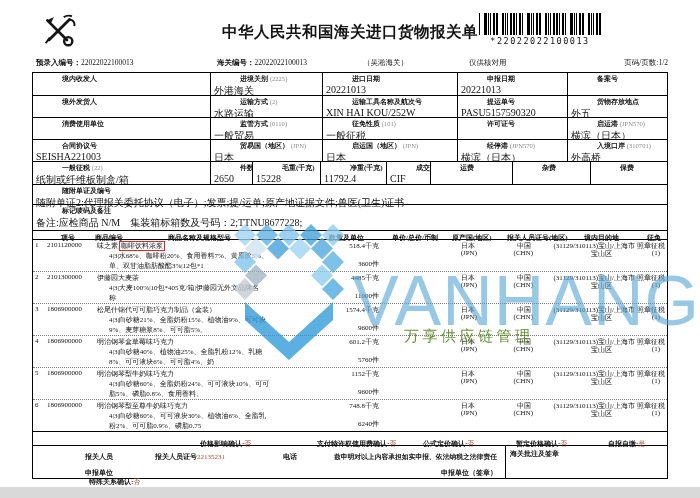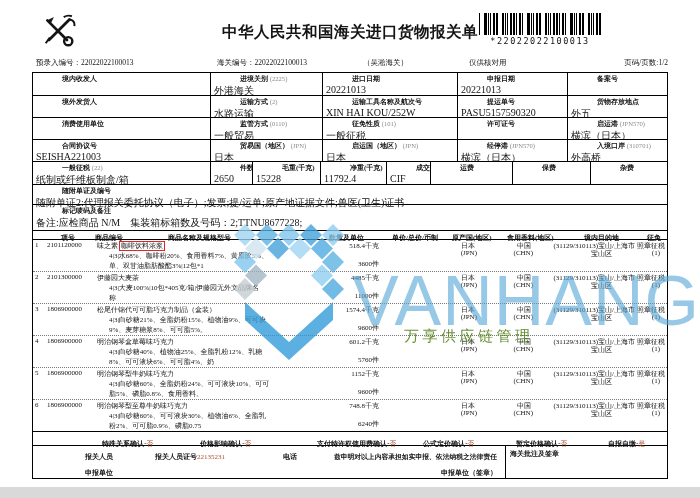--- a/index.html
+++ b/index.html
@@ -12,21 +12,21 @@
   .hdr-title { position:absolute; left:0; right:0; top:22px; text-align:center;
                font-size:15.5px; font-weight:bold; letter-spacing:.5px; }
   .emblem { position:absolute; left:40px; top:12px; width:36px; height:38px; }
   .barcode-wrap { position:absolute; left:479px; top:13px; width:122px; }
   .barcode-bars { height:22px;
     background:repeating-linear-gradient(90deg,#000 0 1.4px,#fff 1.4px 2.6px,#000 2.6px 3.2px,#fff 3.2px 5.4px,#000 5.4px 7.6px,#fff 7.6px 8.6px); }
   .barcode-txt { font-family:"DejaVu Sans Mono","Liberation Mono",monospace;
                  font-size:8.5px; letter-spacing:1.5px; text-align:center; margin-top:1px; }
 
   .infoline { position:absolute; left:36px; right:32px; top:58px; height:11px; font-size:7.5px; }
-  .infoline b { font-weight:normal; }
+  .infoline b { font-weight:bold; }
   .il { position:absolute; top:0; white-space:nowrap; }
   .il1{ left:0; } .il2{ left:181px; } .il3{ left:327px; } .il4{ left:433px; } .il5{ right:0; }
 
   
   .main { position:absolute; left:32px; top:72px; width:636px; height:407px;
           border:1.5px solid #000; display:flex; flex-direction:column; }
 
   .fg { display:grid; grid-template-columns:178px 112px 135px 110px 1fr; }
   .fg5 { display:grid; grid-template-columns:178px 42px 68px 66px 44px 82px 78px 1fr; }
   .cell { border-right:1px solid #000; border-bottom:1px solid #000; padding:1px 3px 0 3px;
@@ -59,21 +59,21 @@
   .d1{ top:0; right:136px; } .d2{ top:8px; right:134px; }
   .m1{ top:0; right:32px; }  .m2{ top:8px; right:55px; }
   .t1{ top:0; right:2px; }   .t2{ top:8px; right:7px; }
   .redbox { border:1.3px solid #e02525; padding:0 1px; margin:0 1px; }
 
   
   .conf { position:relative; height:22px; border-top:1px solid #000; border-bottom:1px solid #000;
           font-size:7px; font-weight:bold; }
   .cf { position:absolute; top:7px; white-space:nowrap; }
   .cf em { font-style:normal; font-weight:normal; color:#a8512b; }
-  .cf1{left:69px;} .cf2{left:167px;} .cf3{left:284px;} .cf4{left:390px;} .cf5{left:483px;} .cf6{left:575px;}
+  .cf1{left:56px;margin-top:38px;} .cf2{left:167px;} .cf3{left:284px;} .cf4{left:390px;} .cf5{left:483px;} .cf6{left:575px;}
   .foot { height:47px; display:flex; }
   .foot-left { flex:1; position:relative; font-size:7px; font-weight:bold; }
   .fl { position:absolute; white-space:nowrap; }
   .fa1{ left:52px; top:6px; } .fa2{ left:122px; top:6px; } .fa3{ left:250px; top:6px; }
   .fa4{ right:8px; top:6px; font-size:6.8px; }
   .fb1{ left:52px; top:22px; } .fb2{ right:8px; top:22px; }
   .idnum { color:#a8512b; font-weight:normal; }
   .foot-right { width:162px; border-left:1px solid #000; font-size:7px; font-weight:bold; padding:3px 4px; }
 
   
@@ -223,44 +223,44 @@
           <div class="val">11792.4</div>
         </div>
       <div class="cell">
           <div class="lab"><span>成交方式</span> <span class="code">(1)</span></div>
           <div class="val">CIF</div>
         </div>
       <div class="cell">
           <div class="lab">运费</div>
         </div>
       <div class="cell">
+          <div class="lab">杂费</div>
+        </div>
+      <div class="cell">
           <div class="lab">保费</div>
-        </div>
-      <div class="cell">
-          <div class="lab">杂费</div>
         </div>
     </div>
 
     <div class="wide docs">
       <div class="lab">随附单证及编号</div>
         <div class="val">随附单证2:代理报关委托协议（电子）;发票;提/运单;原产地证据文件;兽医(卫生)证书</div>
     </div>
     <div class="wide marks">
       <div class="lab">标记唛码及备注</div>
         <div class="val">备注:应检商品 N/M　集装箱标箱数及号码：2;TTNU8677228;</div>
     </div>
 
     <div class="ghead">
       <span class="gh" style="left:28px">项号</span>
       <span class="gh" style="left:62px">商品编号</span>
       <span class="gh" style="left:135px">商品名称及规格型号</span>
       <span class="gh" style="left:296px">数量及单位</span>
       <span class="gh" style="left:359px">单价/总价/币制</span>
       <span class="gh" style="left:419px">原产国(地区)</span>
-      <span class="gh" style="left:474px">食用香料(地区)</span>
+      <span class="gh" style="left:474px">报关人员证号(地区)</span>
       <span class="gh" style="left:551px">境内目的地</span>
       <span class="gh" style="left:614px">征免</span>
     </div>
 
     <div class="grows">
 
       <div class="grow">
         <div class="g-no">1</div>
         <div class="g-code">2101120000</div>
         <div class="g-name">

